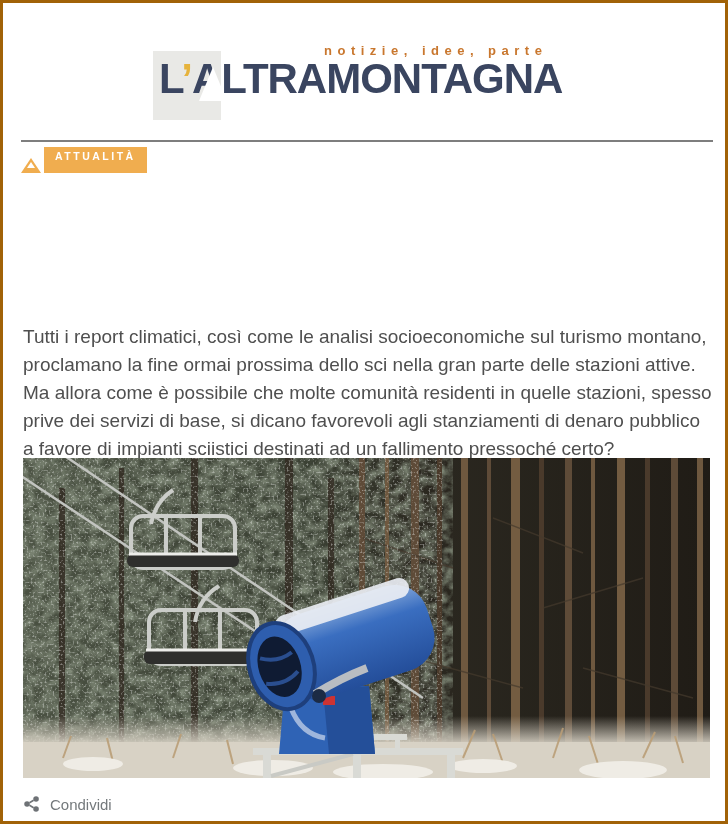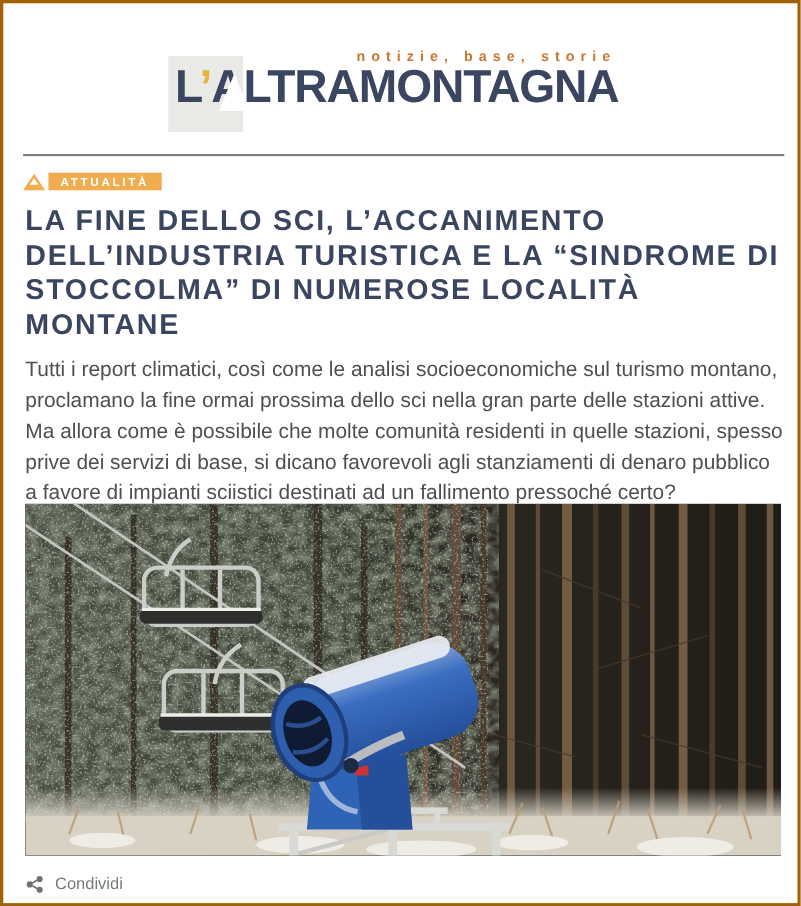--- a/index.html
+++ b/index.html
@@ -38,21 +38,21 @@
   .badge-row { position:absolute; left:18px; top:151px; height:19px; display:flex; align-items:flex-end; }
   .badge-peak-icon { position:relative; width:0; height:0; margin-right:3px;
     border-left:10px solid transparent; border-right:10px solid transparent;
     border-bottom:15px solid #F0AD4F; }
   .badge-peak-icon::after { content:""; position:absolute; left:-4px; top:4px;
     border-left:4px solid transparent; border-right:4px solid transparent;
     border-bottom:6px solid #ffffff; }
   .badge {
     background:#F0AD4F; color:#ffffff;
     font-size:10.5px; font-weight:700; letter-spacing:2.5px;
-    padding:0 11px; height:16px; line-height:19px;
+    padding:0 11px; height:26px; line-height:19px;
   }
 
   
   .headline {
     position:absolute; left:20px; top:182px; width:694px;
     margin:0;
     font-size:26px; font-weight:800; letter-spacing:1.6px;
     line-height:1.22; color:#3A4560; text-transform:uppercase;
   }
   .lead {
@@ -66,42 +66,41 @@
   .photo { position:absolute; left:20px; top:455px; width:687px; height:320px; overflow:hidden; background:#2E2B24; }
   .photo svg { display:block; }
 
   
   .footer {
     position:absolute; left:20px; top:788px; width:688px; height:26px;
     display:flex; align-items:center; justify-content:space-between;
   }
   .byline { font-size:17px; color:#8C9196; letter-spacing:0.2px; }
   .byline .author { color:#9D5C48; }
-  .share { display:flex; align-items:flex-start; gap:9px; cursor:pointer; }
+  .share { display:flex; align-items:center; gap:9px; cursor:pointer; }
   .share-label { font-size:15px; color:#74797C; }
 </style>
 </head>
 <body>
 
 <div class="page">
 
   <div>
     <div class="logo-square"></div>
     <div class="logo-text"><span>L</span><span class="logo-apostrophe">’</span><span>ALTRAMONTAGNA</span></div>
     <div class="logo-peak"></div>
-    <div class="tagline">notizie, base, storie</div>
+    <div class="tagline">notizie, idee, parte</div>
     <div class="header-divider"></div>
   </div>
 
   <div class="badge-row">
     <span class="badge-peak-icon"></span>
     <span class="badge">ATTUALITÀ</span>
   </div>
 
-  <h1 class="headline">LA FINE DELLO SCI, L’ACCANIMENTO DELL’INDUSTRIA TURISTICA E LA “SINDROME DI STOCCOLMA” DI NUMEROSE LOCALITÀ MONTANE</h1>
 
   <p class="lead">Tutti i report climatici, così come le analisi socioeconomiche sul turismo montano, proclamano la fine ormai prossima dello sci nella gran parte delle stazioni attive. Ma allora come è possibile che molte comunità residenti in quelle stazioni, spesso prive dei servizi di base, si dicano favorevoli agli stanziamenti di denaro pubblico a favore di impianti sciistici destinati ad un fallimento pressoché certo?</p>
 
   <div class="photo">
     <svg width="687" height="320" viewBox="0 0 687 320" xmlns="http://www.w3.org/2000/svg">
       <defs>
         <linearGradient id="bgGrad" x1="0" y1="0" x2="1" y2="0">
           <stop offset="0" stop-color="#4A5142"></stop>
           <stop offset="0.42" stop-color="#3B4134"></stop>
           <stop offset="0.58" stop-color="#2B2820"></stop>

